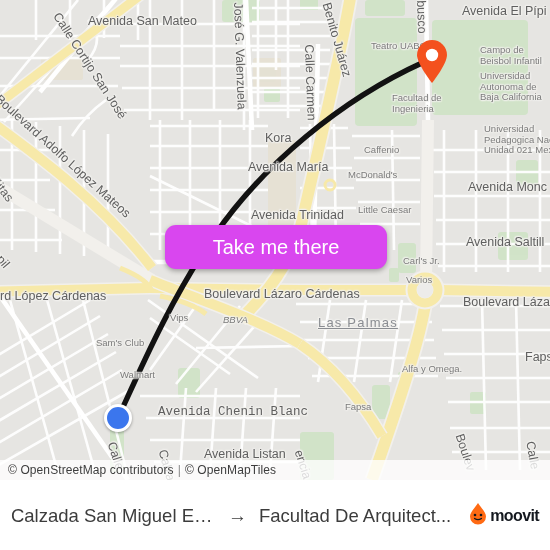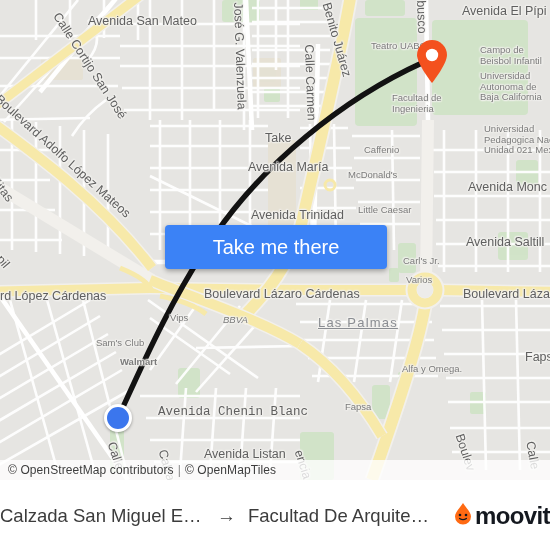--- a/index.html
+++ b/index.html
@@ -74,21 +74,21 @@
     display:flex; align-items:center; justify-content:center;
     gap:10px;
     border-top:1px solid #fff;
   }
   #bottombar .endpoint {
     font-size:18.5px; color:#3c3c3c;
     max-width:205px; overflow:hidden; text-overflow:ellipsis; white-space:nowrap;
   }
   #bottombar .arrow { font-size:19px; color:#3c3c3c; padding:0 2px; }
   #logo { display:flex; align-items:center; gap:1px; margin-left:6px; }
-  #logo .wordmark { font-size:24px; font-weight:bold; color:#14181f; letter-spacing:-.6px; }
+  #logo .wordmark { font-size:16px; font-weight:bold; color:#14181f; letter-spacing:-.6px; }
 </style>
 </head>
 <body>
 
 <div id="app">
 
   <div id="map">
 
     <svg class="maplayer" viewBox="0 0 550 480">
       <defs>
@@ -351,28 +351,28 @@
         <div class="lbl street" style="left: 88px; top: 14px;">Avenida San Mateo</div>
         <div class="lbl street" style="left: 62px; top: 10px; transform-origin: 0px 0px; transform: rotate(57deg);">Calle Cortijo San José</div>
         <div class="lbl street" style="left: 245px; top: 2px; transform-origin: 0px 0px; transform: rotate(88deg);">José G. Valenzuela</div>
         <div class="lbl street" style="left: 316px; top: 44px; transform-origin: 0px 0px; transform: rotate(88deg);">Calle Carmen</div>
         <div class="lbl street" style="left: 333px; top: 1px; transform-origin: 0px 0px; transform: rotate(74deg);">Benito Juárez</div>
         <div class="lbl street" style="left: 428px; top: 0px; transform-origin: 0px 0px; transform: rotate(88deg);">busco</div>
         <div class="lbl street" style="left: 462px; top: 4px;">Avenida El Pípi</div>
         <div class="lbl street" style="left: 2px; top: 92px; transform-origin: 0px 0px; transform: rotate(42deg);">Boulevard Adolfo López Mateos</div>
         <div class="lbl street" style="left: 0px; top: 175px; transform-origin: 0px 0px; transform: rotate(52deg);">ñitas</div>
         <div class="lbl street" style="left: 0px; top: 247px; transform-origin: 0px 0px; transform: rotate(50deg);">apil</div>
-        <div class="lbl street" style="left: 265px; top: 131px;">Take</div>
+        <div class="lbl street" style="left: 265px; top: 131px;">Kora</div>
         <div class="lbl street" style="left: 248px; top: 160px;">Avenida María</div>
         <div class="lbl street" style="left: 251px; top: 208px; text-align: center;">Avenida Trinidad</div>
         <div class="lbl street" style="left: 468px; top: 180px;">Avenida Monc</div>
         <div class="lbl street" style="left: 466px; top: 235px;">Avenida Saltill</div>
         <div class="lbl street" style="left: 204px; top: 287px; text-align: center;">Boulevard Lázaro Cárdenas</div>
         <div class="lbl street" style="left: 0px; top: 289px;">rd López Cárdenas</div>
-        <div class="lbl street" style="left: 463px; top: 287px;">Boulevard Láza</div>
+        <div class="lbl street" style="left: 463px; top: 295px;">Boulevard Láza</div>
         <div class="lbl street" style="left: 525px; top: 350px;">Fapsa</div>
         <div class="lbl street" style="left: 158px; top: 405px; font-family: Liberation Mono, monospace;">Avenida Chenin Blanc</div>
         <div class="lbl street" style="left: 204px; top: 447px;">Avenida Listan</div>
         <div class="lbl street" style="left: 118px; top: 440px; transform-origin: 0px 0px; transform: rotate(72deg);">Calle</div>
         <div class="lbl street" style="left: 169px; top: 448px; transform-origin: 0px 0px; transform: rotate(74deg);">Calzada</div>
         <div class="lbl street" style="left: 305px; top: 448px; transform-origin: 0px 0px; transform: rotate(72deg);">encia</div>
         <div class="lbl street" style="left: 466px; top: 432px; transform-origin: 0px 0px; transform: rotate(72deg);">Boulev</div>
         <div class="lbl street" style="left: 537px; top: 440px; transform-origin: 0px 0px; transform: rotate(80deg);">Calle</div>
         <div class="lbl poi" style="left: 371px; top: 41px;">Teatro UABC</div>
         <div class="lbl poi" style="left: 392px; top: 93px;">Facultad de<br>Ingenieria</div>
@@ -380,36 +380,36 @@
         <div class="lbl poi" style="left: 480px; top: 71px;">Universidad<br>Autonoma de<br>Baja California</div>
         <div class="lbl poi" style="left: 484px; top: 124px;">Universidad<br>Pedagogica Nacional,<br>Unidad 021 Mexicali</div>
         <div class="lbl poi" style="left: 364px; top: 145px;">Caffenio</div>
         <div class="lbl poi" style="left: 348px; top: 170px;">McDonald's</div>
         <div class="lbl poi" style="left: 358px; top: 205px; text-align: center;">Little Caesar</div>
         <div class="lbl poi" style="left: 403px; top: 256px;">Carl's Jr.</div>
         <div class="lbl poi" style="left: 406px; top: 275px;">Varios</div>
         <div class="lbl poi" style="left: 223px; top: 315px; font-style: italic;">BBVA</div>
         <div class="lbl poi" style="left: 170px; top: 313px;">Vips</div>
         <div class="lbl poi" style="left: 96px; top: 338px;">Sam's Club</div>
-        <div class="lbl poi" style="left: 120px; top: 357px; font-weight: bold;">Walmart</div>
+        <div class="lbl poi" style="left: 120px; top: 370px;">Walmart</div>
         <div class="lbl poi" style="left: 402px; top: 364px;">Alfa y Omega.</div>
         <div class="lbl poi" style="left: 345px; top: 402px; text-align: center;">Fapsa</div>
         <div class="lbl place" style="left: 318px; top: 316px; text-decoration: underline;">Las Palmas</div>
       </div>
 
     <div class="marker-origin" id="origin-marker" style="left: 104px; top: 404px; background: rgb(59, 118, 237);"></div>
 
     <div class="marker-dest" id="dest-marker" style="left: 415px; top: 39px;">
       <svg viewBox="0 0 34 45" width="34" height="45">
         <path d="M17 44 C17 44 2 25 2 16 A15 15 0 1 1 32 16 C32 25 17 44 17 44 Z" fill="#f4511e"></path>
         <circle cx="17" cy="16" r="6.2" fill="#ffffff"></circle>
       </svg>
     </div>
 
-    <div id="cta" style="background: #3b82f6;">
+    <div id="cta" style="background: #d946ef; border-radius: 11px;">
       <span>Take me there</span>
     </div>
 
     <div id="attrib">
       <span>© OpenStreetMap contributors</span>
       <span class="sep">|</span>
       <span>© OpenMapTiles</span>
     </div>
   </div>
 

